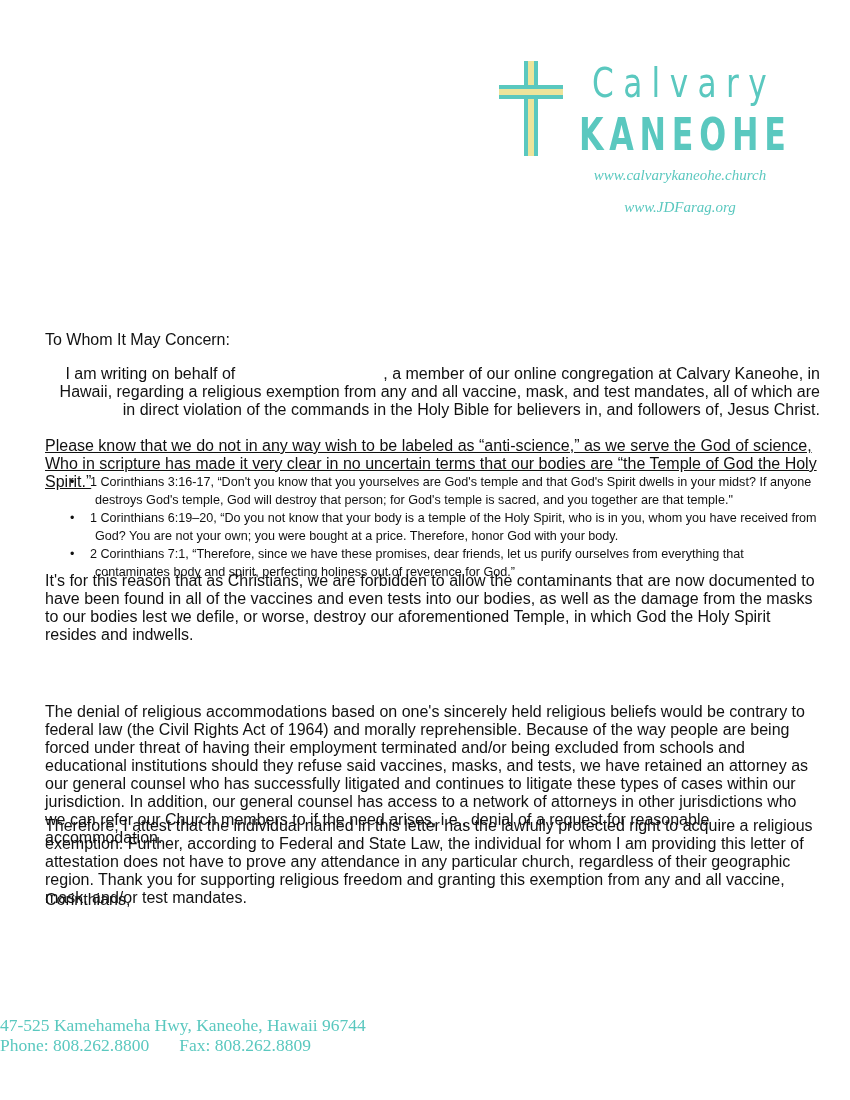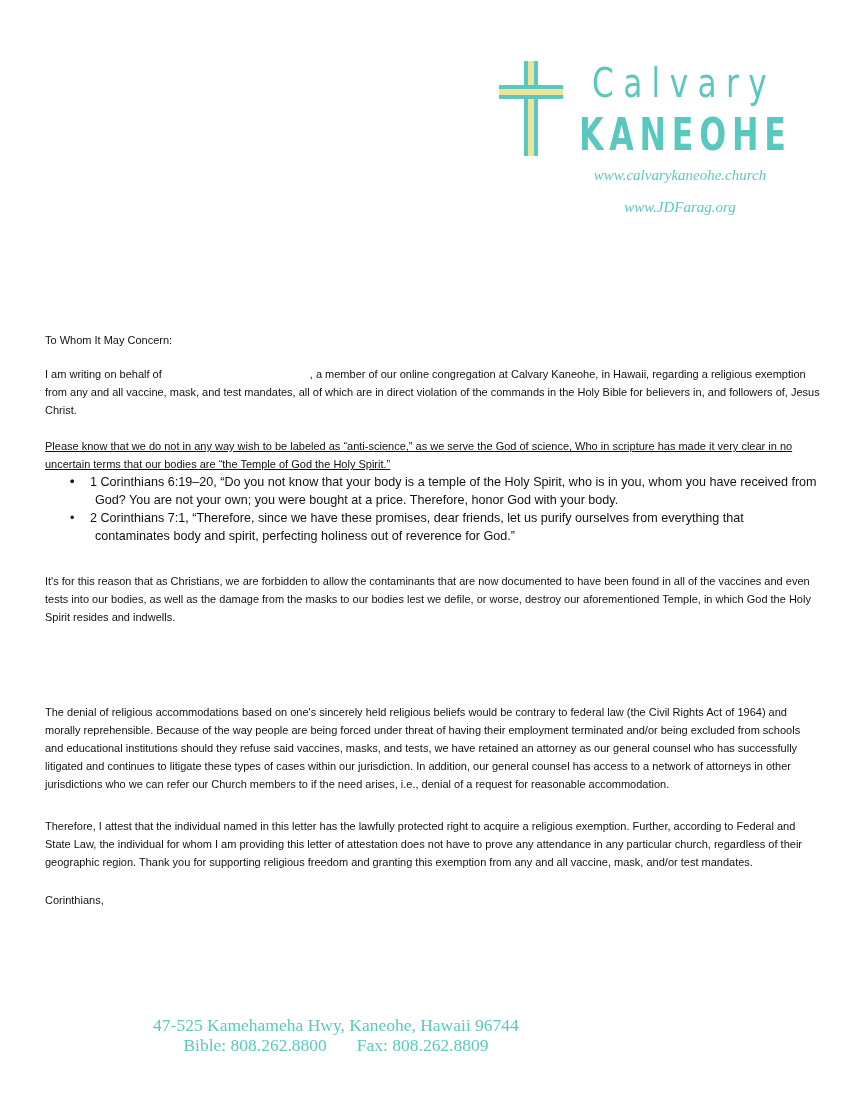--- a/index.html
+++ b/index.html
@@ -29,38 +29,38 @@
     .logo-url {
       position: absolute; left: 560px; width: 240px; text-align: center;
       font-family: "Liberation Serif", serif; font-size: 15px; color: #5ac8bf; line-height: 18px; font-style: italic;
     }
     .url1 { top: 166px; }
     .url2 { top: 198px; }
 
     
     .body-text {
       position: absolute; left: 45px; width: 775px;
-      font-family: "Liberation Sans", sans-serif; font-size: 11px; color: #111;
+      font-family: "Liberation Sans", sans-serif; font-size: 16px; color: #111;
       line-height: 18px;
     }
-    .body-text p { margin: 0; }
+    .body-text p { margin: 0; text-align: right; }
     .greeting { top: 331px; }
     .para1 { top: 365px; }
     .para2 { top: 437px; text-decoration: underline; }
     .bullets { position: absolute; left: 45px; top: 473px; width: 775px;
       font-family: "Liberation Sans", sans-serif; font-size: 12.6px; color: #111; line-height: 18px; }
     .bullet-item { position: relative; padding-left: 50px; text-indent: -5px; }
     .bullet-item .dot { position: absolute; left: 25px; text-indent: 0; }
     .para3 { top: 572px; }
     .para4 { top: 673px; margin-top: 30px; }
     .para5 { top: 817px; }
     .closing { top: 891px; }
 
     .footer {
-      position: absolute; left: 0; width: 672px; text-align: center;
+      position: absolute; left: 0; width: 672px; text-align: left;
       font-family: "Liberation Serif", serif; font-size: 17.5px; color: #5ac8bf; line-height: 20px;
     }
     .footer1 { top: 1015px; }
     .footer2 { top: 1035px; }
     .footer2 .gap { display: inline-block; width: 30px; }
     .blank { display: inline-block; width: 148px; }
   </style>
 </head>
 <body>
 
@@ -80,32 +80,33 @@
 
   <div class="body-text para1">
     <p><span>I am writing on behalf of</span><span class="blank"></span><span>, a member of our online congregation at Calvary Kaneohe, in Hawaii, regarding a religious exemption from any and all vaccine, mask, and test mandates, all of which are in direct violation of the commands in the Holy Bible for believers in, and followers of, Jesus Christ.</span></p>
   </div>
 
   <div class="body-text para2">Please know that we do not in any way wish to be labeled as “anti-science,” as we serve the God of science, Who in scripture has made it very clear in no uncertain terms that our bodies are “the Temple of God the Holy Spirit.”</div>
 
   <div class="bullets">
     <div class="bullet-item">
       <span class="dot">•</span>
+      <span>1 Corinthians 3:16-17, “Don't you know that you yourselves are God's temple and that God's Spirit dwells in your midst? If anyone destroys God's temple, God will destroy that person; for God's temple is sacred, and you together are that temple."</span>
     </div>
     <div class="bullet-item">
       <span class="dot">•</span>
       <span>1 Corinthians 6:19–20, “Do you not know that your body is a temple of the Holy Spirit, who is in you, whom you have received from God? You are not your own; you were bought at a price. Therefore, honor God with your body.</span>
     </div>
     <div class="bullet-item">
       <span class="dot">•</span>
       <span>2 Corinthians 7:1, “Therefore, since we have these promises, dear friends, let us purify ourselves from everything that contaminates body and spirit, perfecting holiness out of reverence for God.”</span>
     </div>
   </div>
 
   <div class="body-text para3">It's for this reason that as Christians, we are forbidden to allow the contaminants that are now documented to have been found in all of the vaccines and even tests into our bodies, as well as the damage from the masks to our bodies lest we defile, or worse, destroy our aforementioned Temple, in which God the Holy Spirit resides and indwells.</div>
   <div class="body-text para4">The denial of religious accommodations based on one's sincerely held religious beliefs would be contrary to federal law (the Civil Rights Act of 1964) and morally reprehensible. Because of the way people are being forced under threat of having their employment terminated and/or being excluded from schools and educational institutions should they refuse said vaccines, masks, and tests, we have retained an attorney as our general counsel who has successfully litigated and continues to litigate these types of cases within our jurisdiction. In addition, our general counsel has access to a network of attorneys in other jurisdictions who we can refer our Church members to if the need arises, i.e., denial of a request for reasonable accommodation.</div>
   <div class="body-text para5">Therefore, I attest that the individual named in this letter has the lawfully protected right to acquire a religious exemption. Further, according to Federal and State Law, the individual for whom I am providing this letter of attestation does not have to prove any attendance in any particular church, regardless of their geographic region. Thank you for supporting religious freedom and granting this exemption from any and all vaccine, mask, and/or test mandates.</div>
   <div class="body-text closing">Corinthians,</div>
 
   <div class="footer footer1">47-525 Kamehameha Hwy, Kaneohe, Hawaii  96744</div>
-  <div class="footer footer2"><span>Bible: 808.262.8800</span><span class="gap"></span><span>Fax: 808.262.8809</span></div>
+  <div class="footer footer2"><span>Phone: 808.262.8800</span><span class="gap"></span><span>Fax: 808.262.8809</span></div>
 
 </div>
 
 </body></html>

